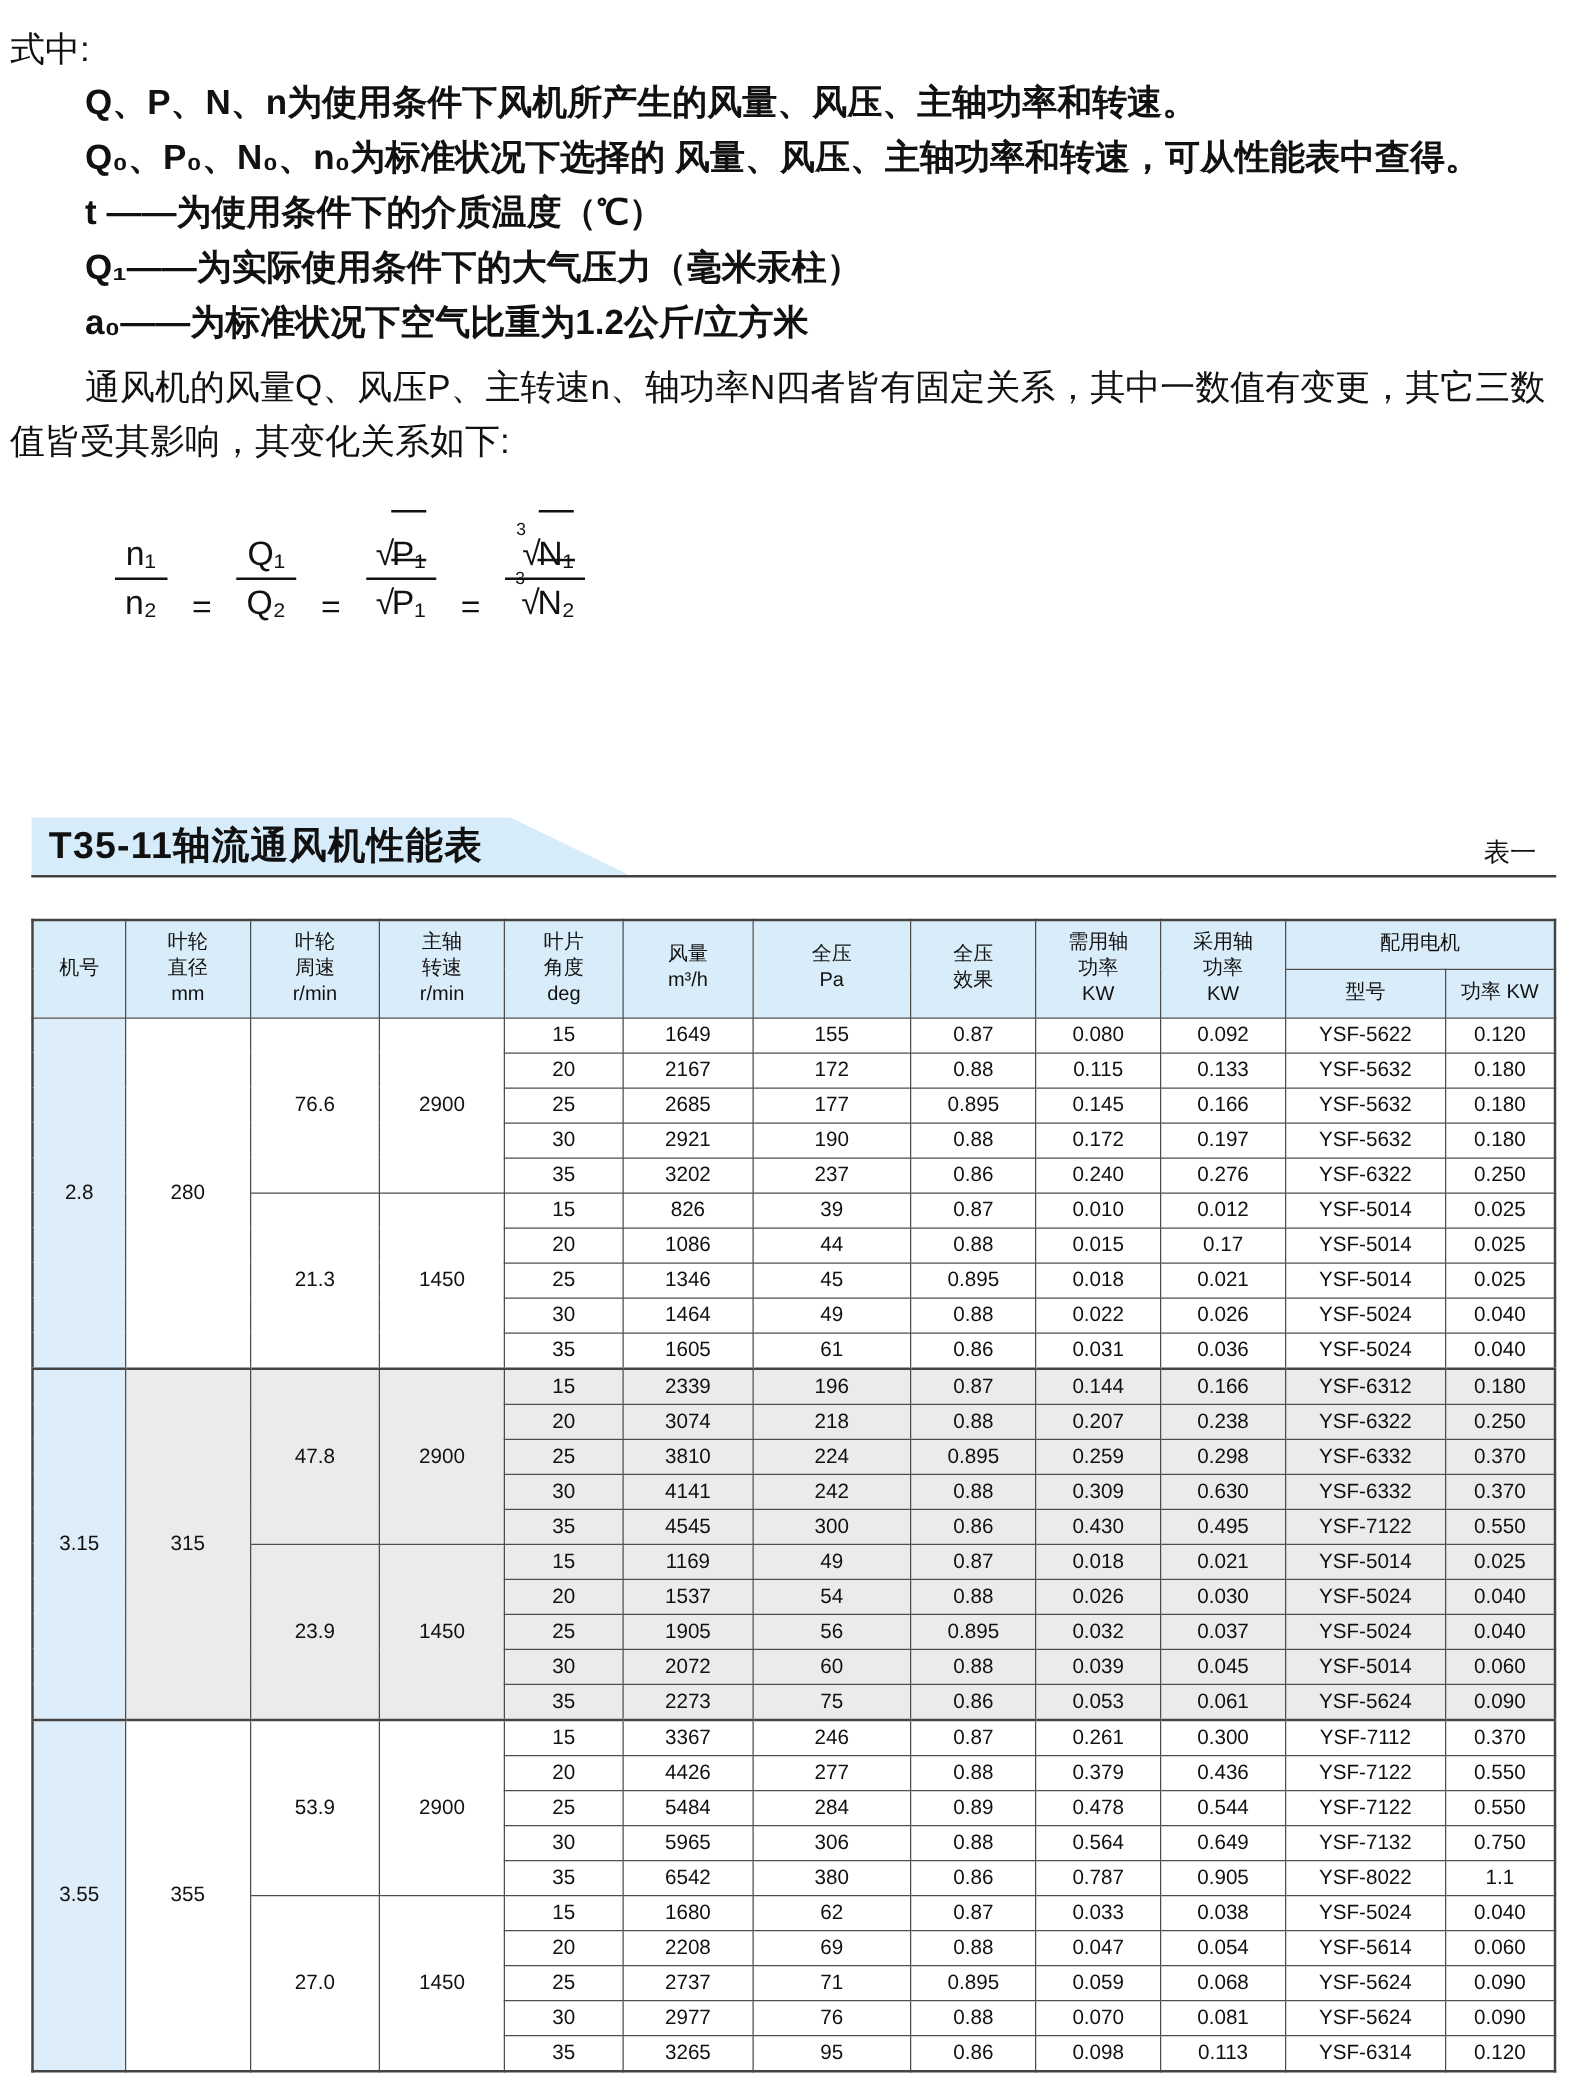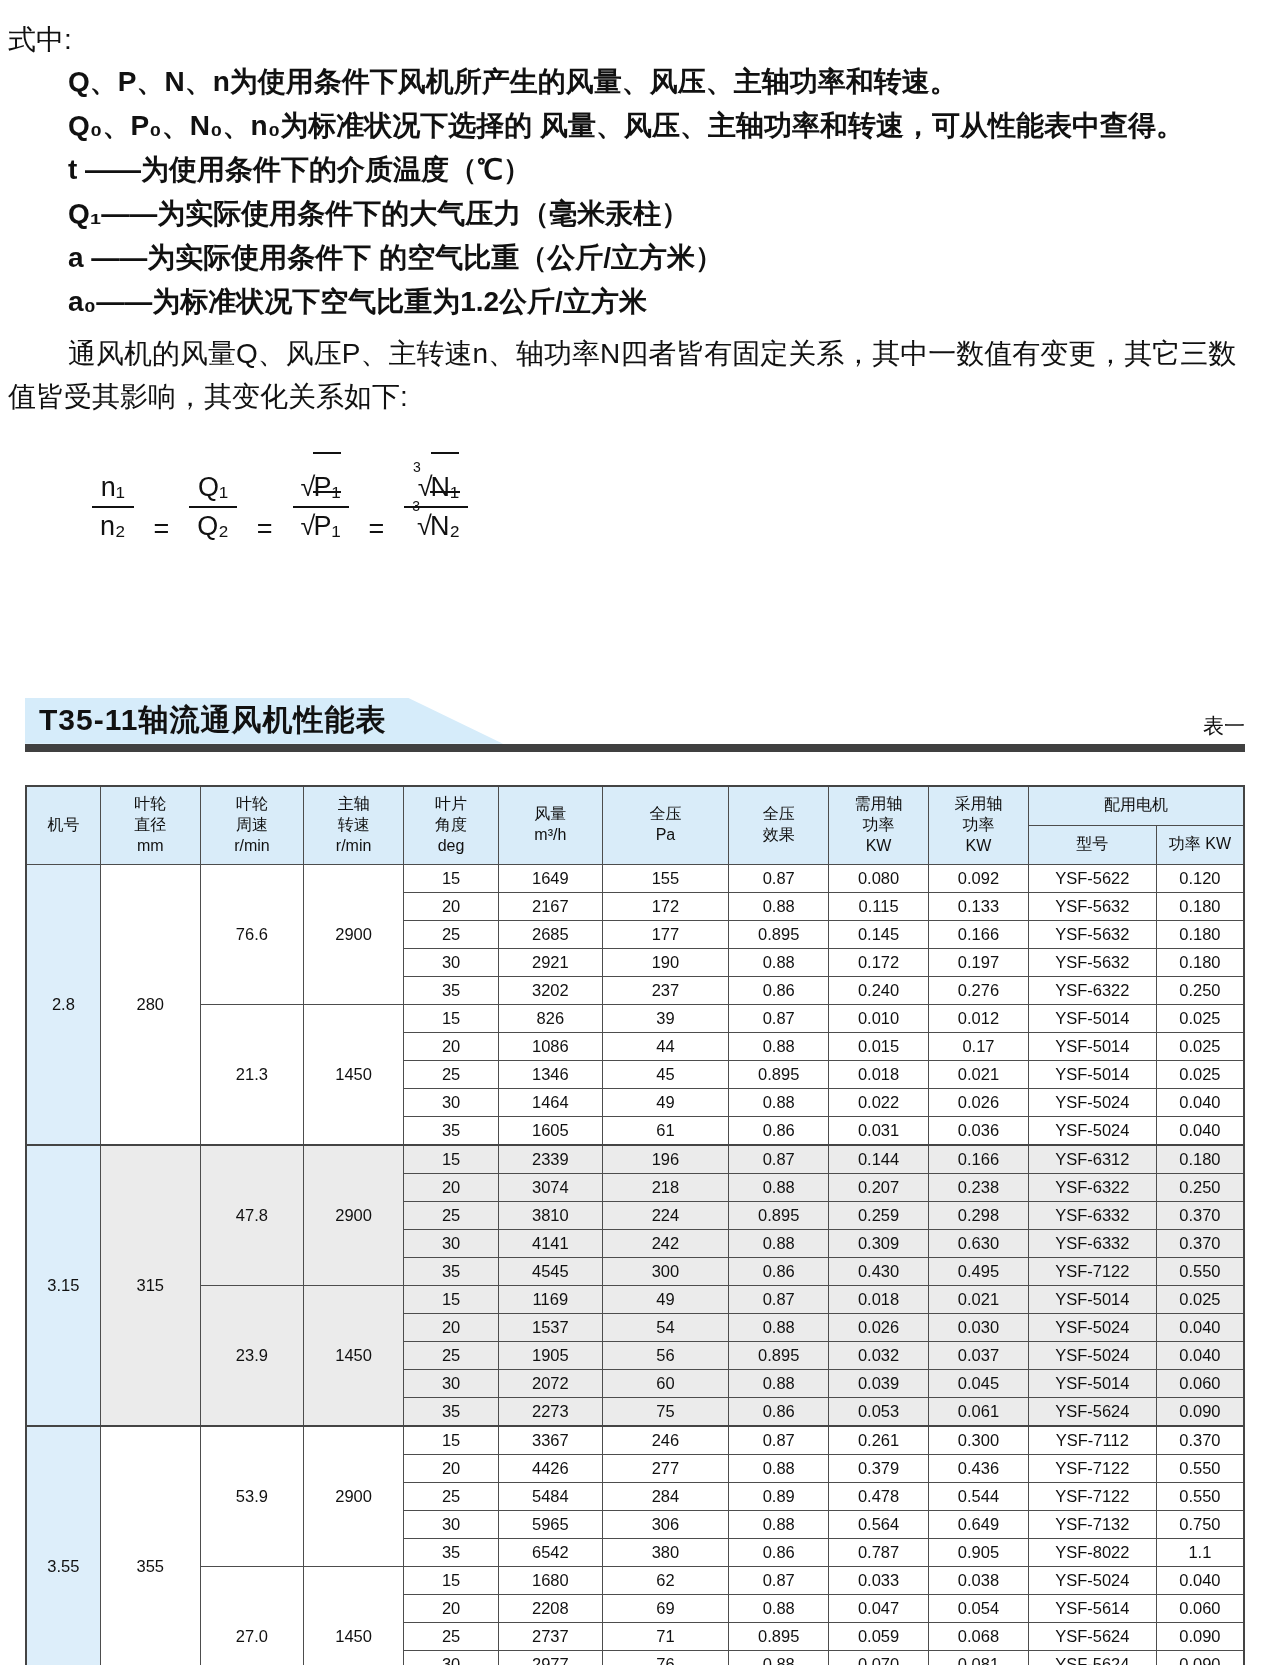--- a/index.html
+++ b/index.html
@@ -19,29 +19,29 @@
   .frac .den { border-top:2.5px solid #111; }
   .frac .num, .frac .den { padding:3px 8px; }
   .eq { padding:0 2px; }
   .rt { white-space:nowrap; display:inline-block; position:relative; }
   .rt .idx { font-size:14px; position:relative; top:-14px; margin-right:-3px; }
   .rt .sign { letter-spacing:-2px; }
   .rt .bar { border-top:2.5px solid #111; padding-top:18px; }
 
   
   .title-row { margin:152px 22px 0 25px; position:relative;
-               border-bottom:8px solid #404040; height:47px; }
+               border-bottom:2px solid #404040; height:47px; }
   .title-band {
     position:absolute; left:0; bottom:0; width:478px; height:46px;
     background:#d6ecfa;
     clip-path:polygon(0 0, calc(100% - 95px) 0, 100% 100%, 0 100%);
     display:flex; align-items:center;
   }
   .title-band span { font-size:30px; font-weight:bold; padding-left:14px; letter-spacing:1px; }
-  .table-label { position:absolute; right:0; bottom:4px; font-size:21px; }
+  .table-label { position:absolute; right:16px; bottom:4px; font-size:21px; }
 
   
   table.perf { border-collapse:collapse; table-layout:fixed;
                margin:33px 22px 0 25px; width:1220px;
                border:2px solid #444; }
   table.perf th, table.perf td {
     border:1px solid #4d4d4d; text-align:center; vertical-align:middle;
     padding:0; overflow:hidden;
   }
   table.perf thead th {
@@ -57,21 +57,20 @@
 <body>
 
 <div class="page">
 
   <div class="intro">
     <p class="intro-heading">式中:</p>
     <p class="intro-line">Q、P、N、n为使用条件下风机所产生的风量、风压、主轴功率和转速。</p>
     <p class="intro-line">Q₀、P₀、N₀、n₀为标准状况下选择的 风量、风压、主轴功率和转速，可从性能表中查得。</p>
     <p class="intro-line">t ——为使用条件下的介质温度（℃）</p>
     <p class="intro-line">Q₁——为实际使用条件下的大气压力（毫米汞柱）</p>
-    <p class="intro-line">a ——为实际使用条件下 的空气比重（公斤/立方米）</p>
     <p class="intro-line">a₀——为标准状况下空气比重为1.2公斤/立方米</p>
     <p class="intro-para">通风机的风量Q、风压P、主转速n、轴功率N四者皆有固定关系，其中一数值有变更，其它三数值皆受其影响，其变化关系如下:</p>
   </div>
 
   <div class="formula" id="formula">
       <span class="frac">
         <span class="num"><span class="plain">n₁</span></span>
         <span class="den"><span class="plain">n₂</span></span>
       </span>
       <span class="eq">=</span>

